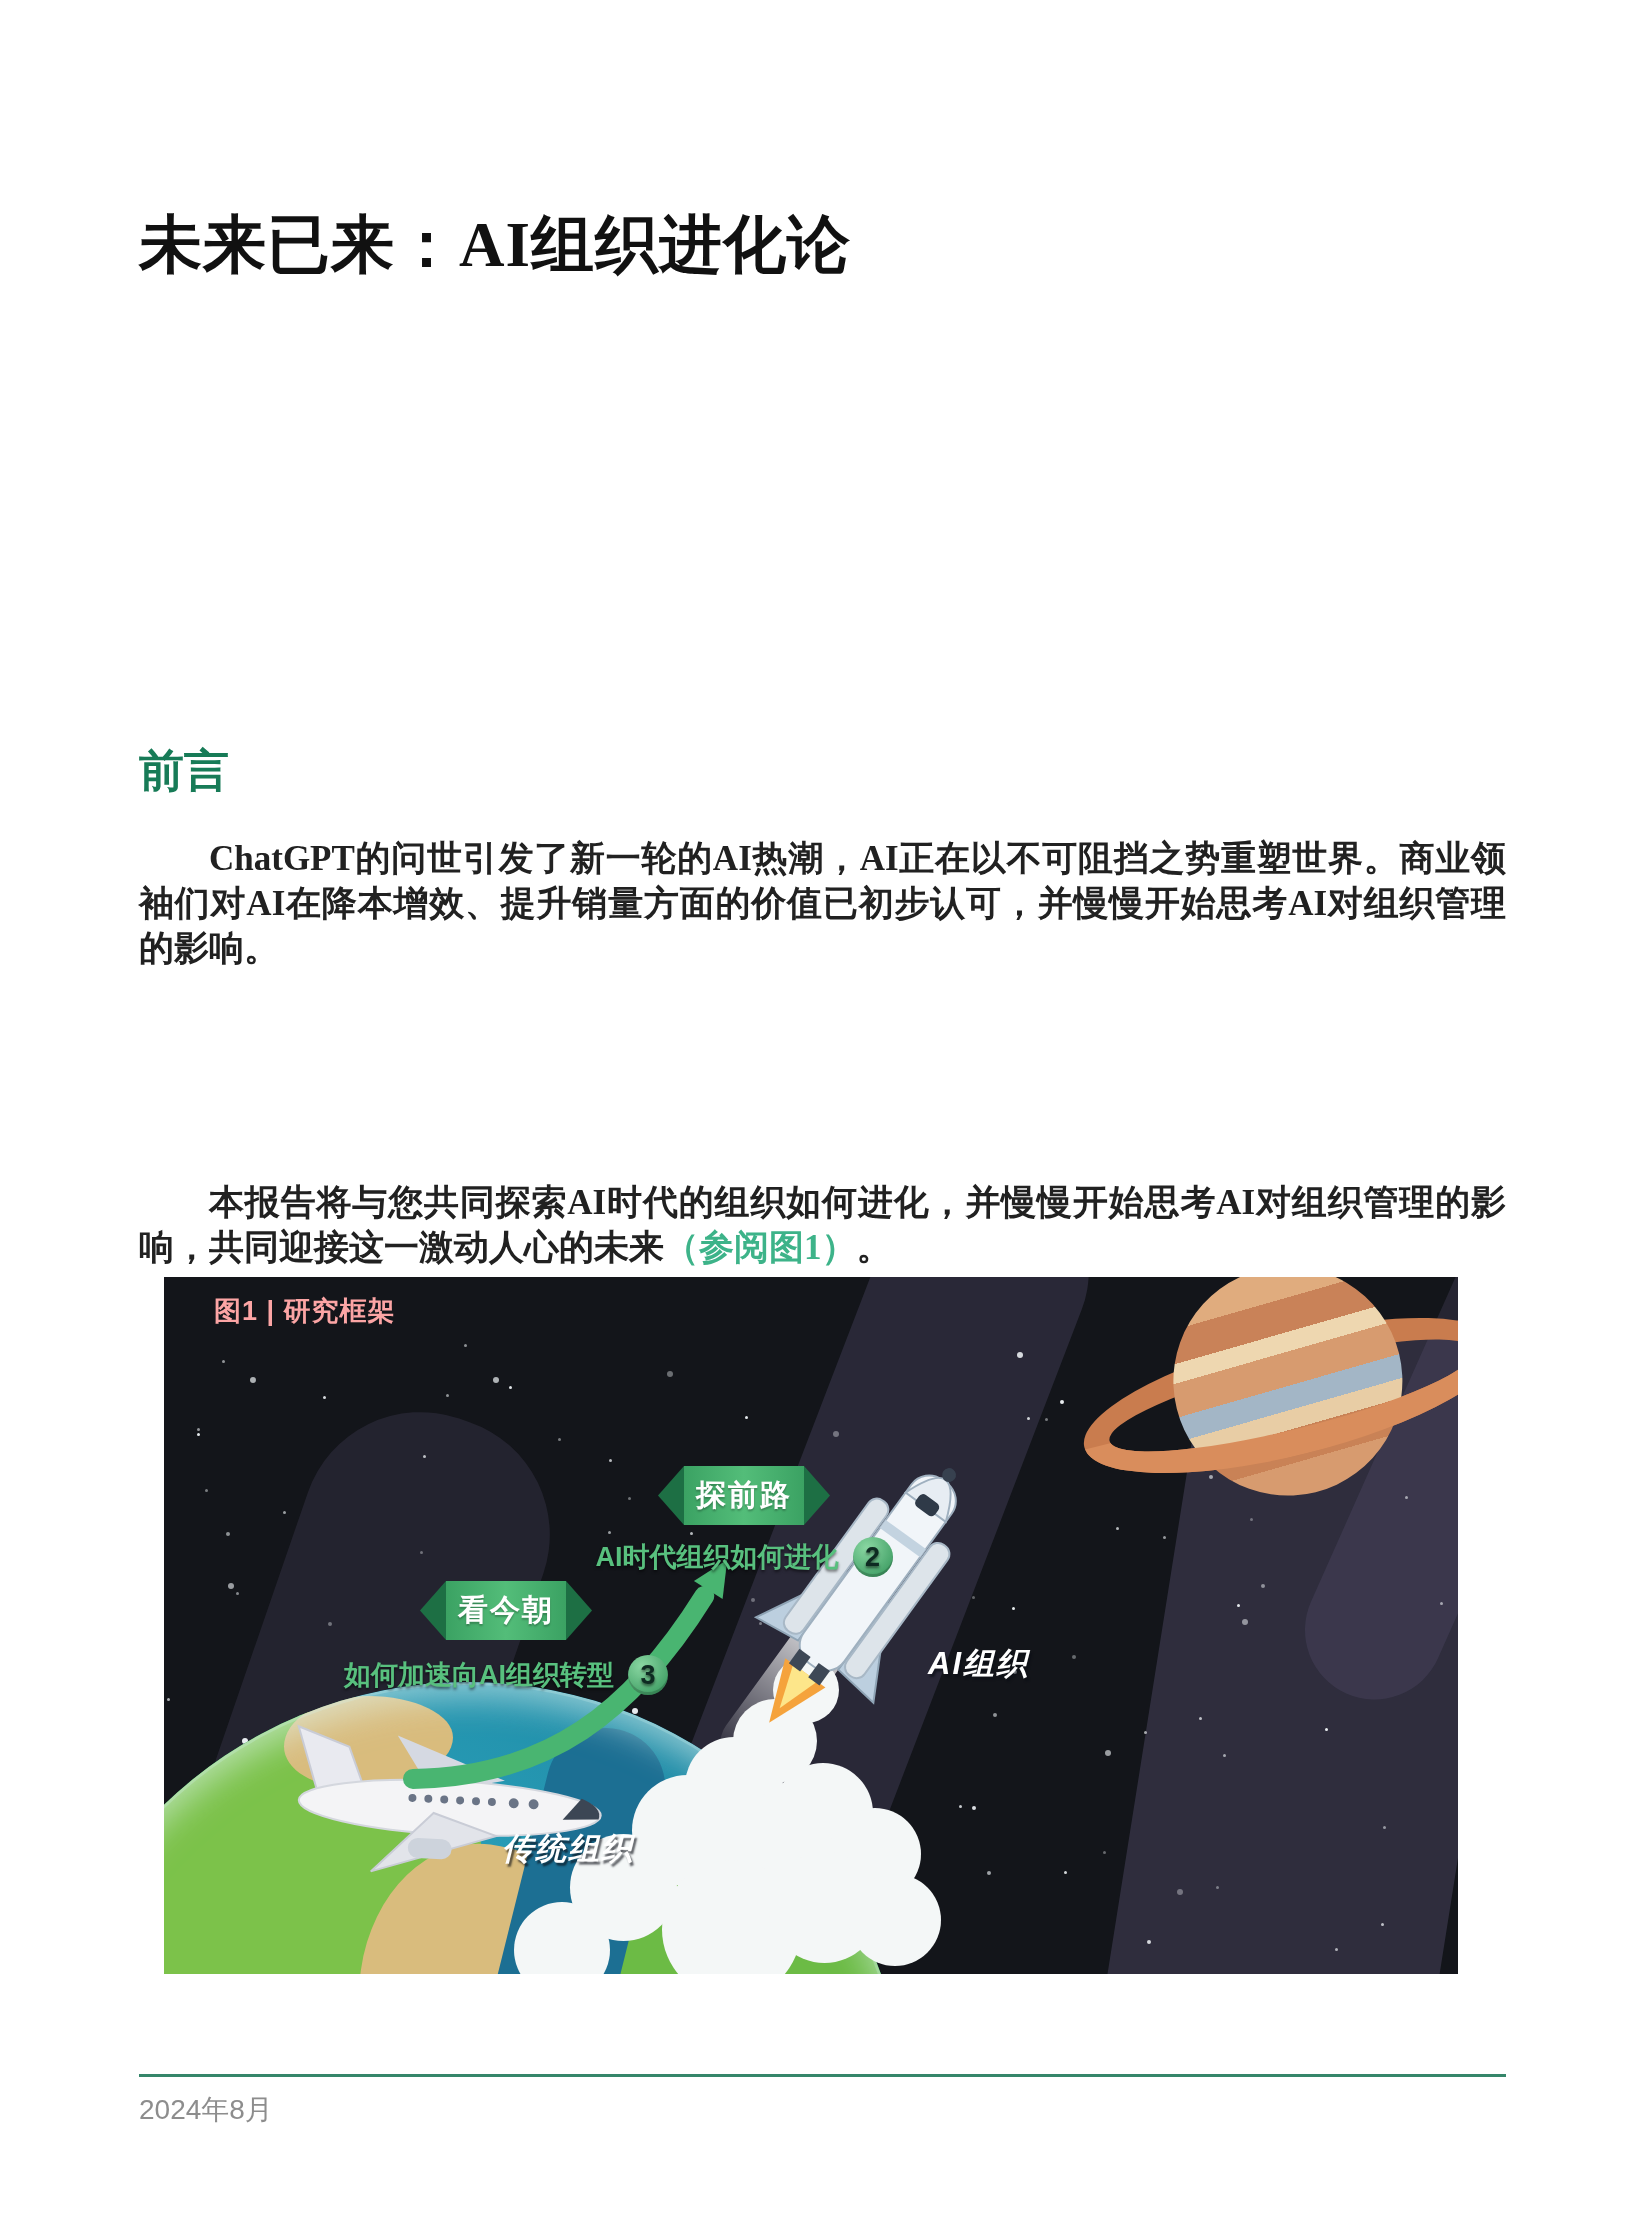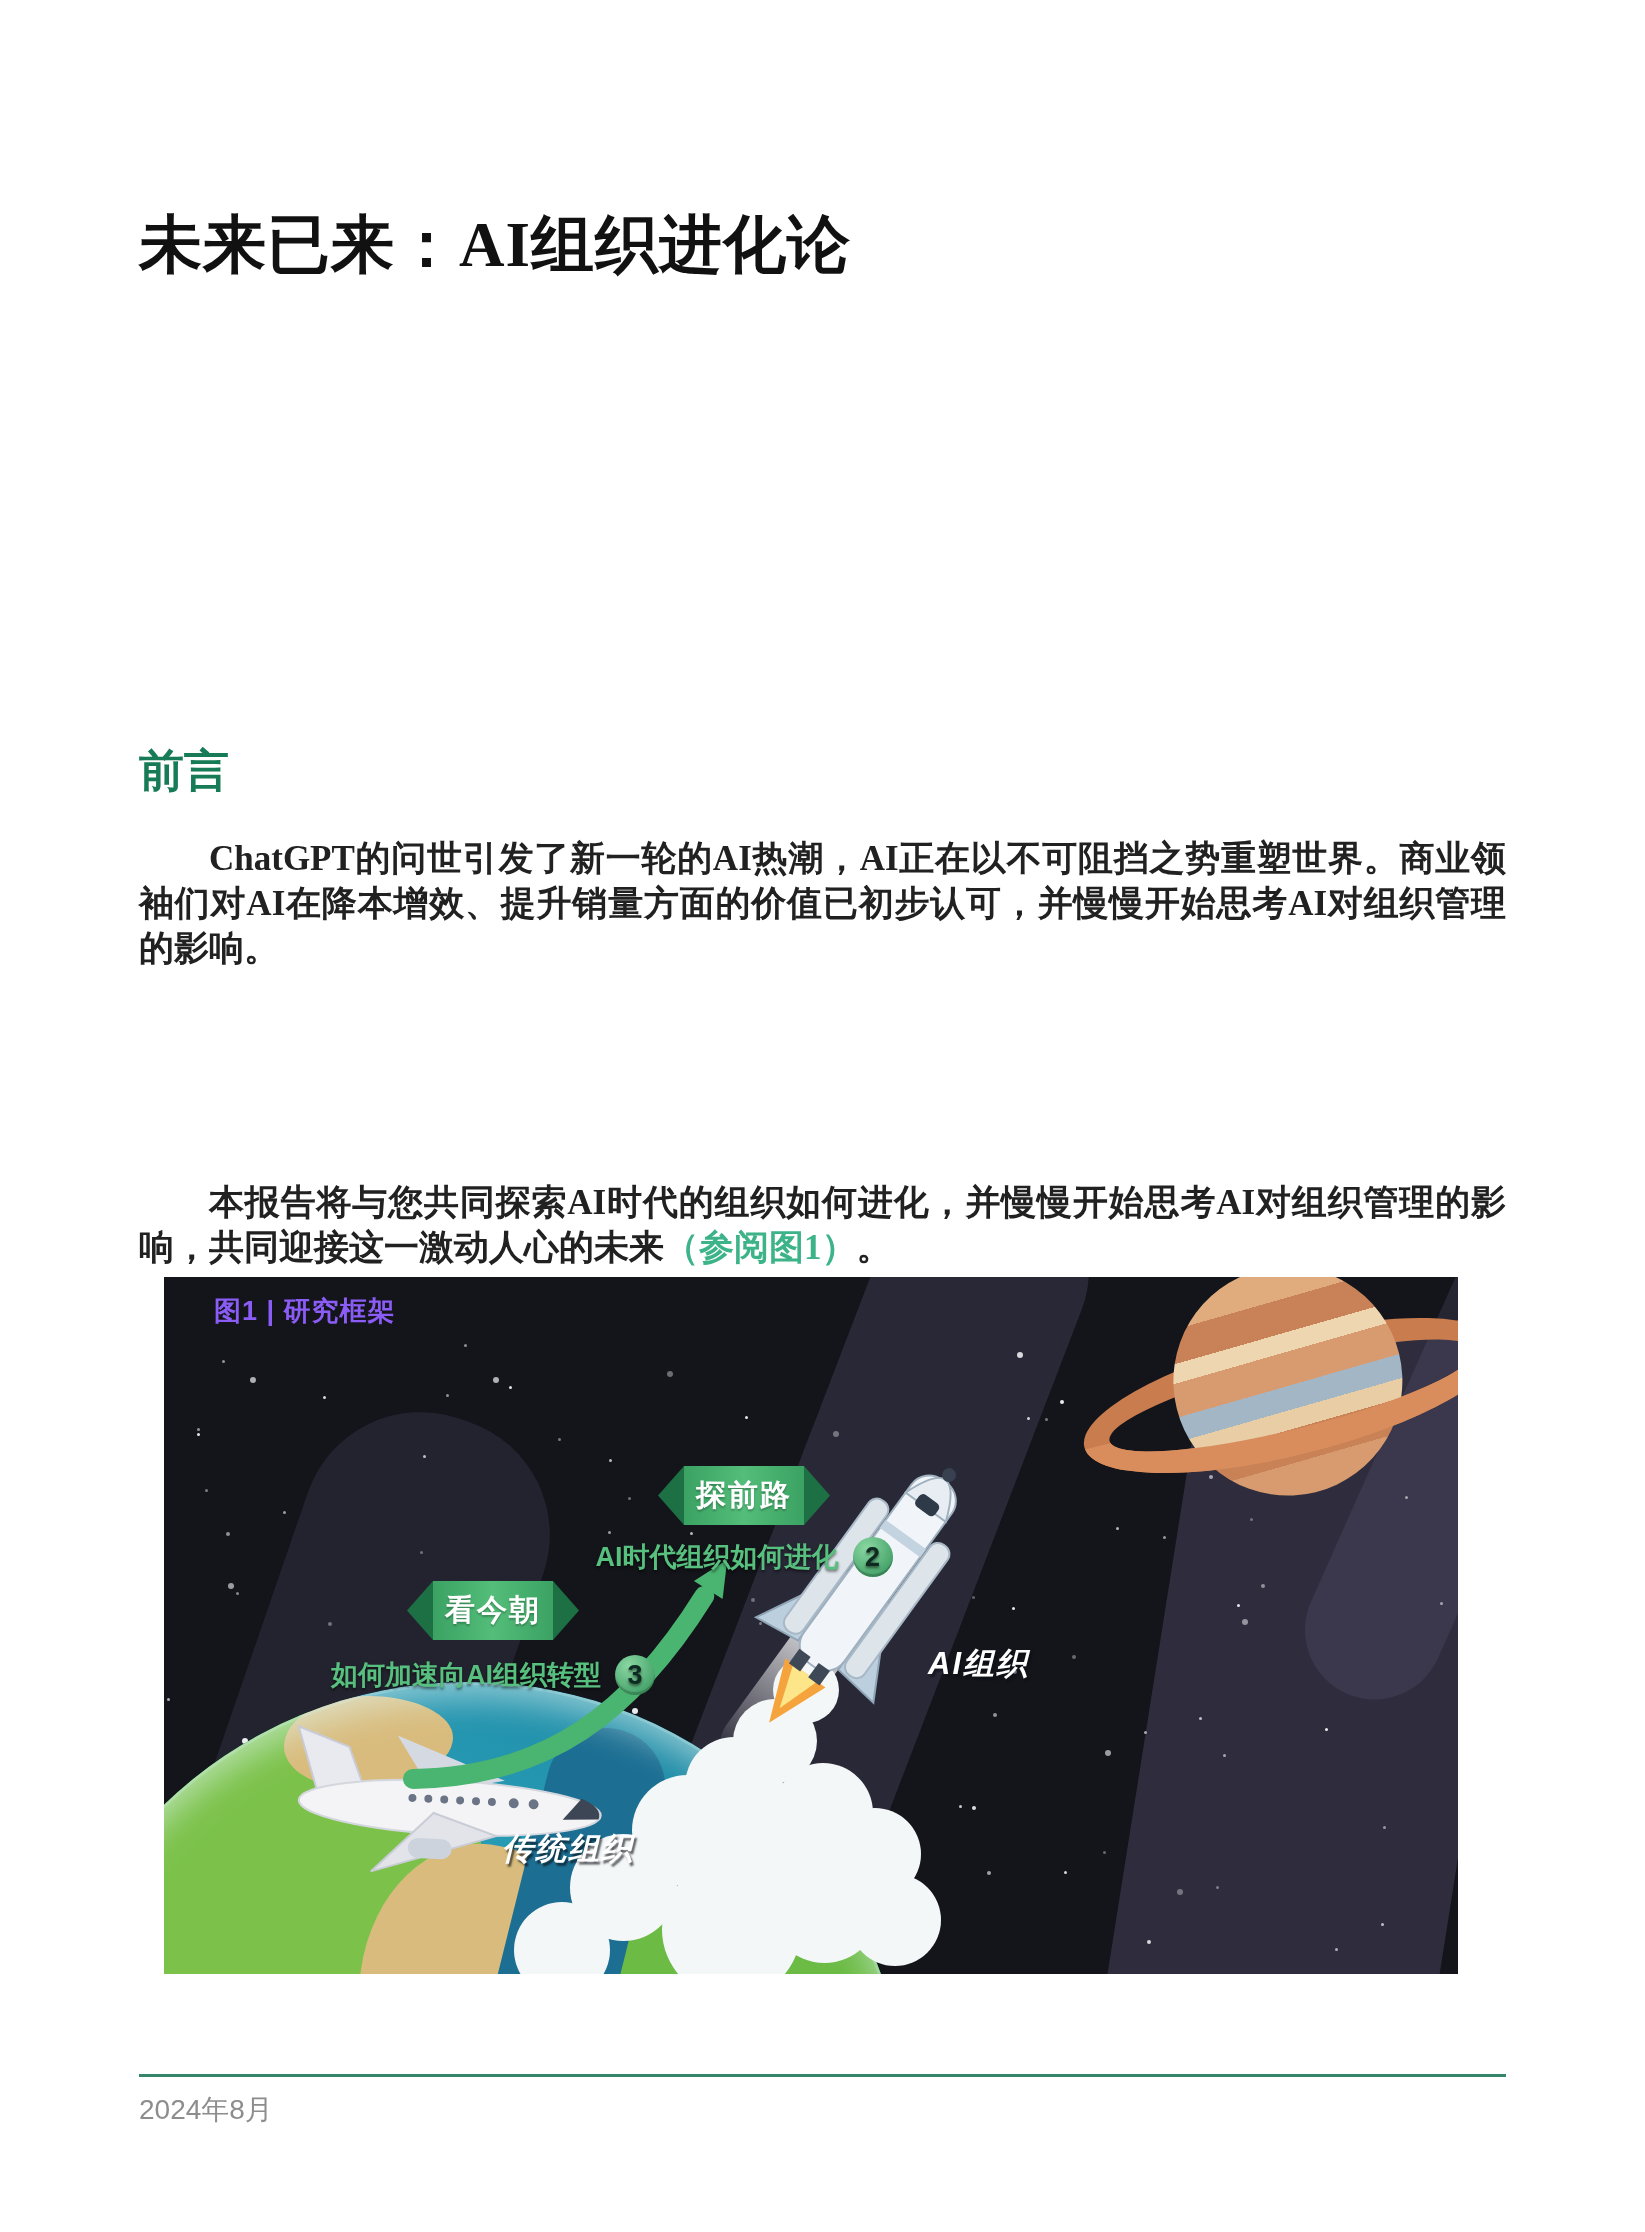--- a/index.html
+++ b/index.html
@@ -10,21 +10,21 @@
              font-size:63px;font-weight:bold;letter-spacing:1px;line-height:1.15;color:#111;}
   .preface-heading{position:absolute;left:139px;top:704px;font-size:45px;font-weight:bold;color:#177b57;}
   .para{position:absolute;left:139px;width:1367px;font-size:35px;line-height:1.28;
         text-align:justify;text-indent:2em;color:#212121;font-weight:bold;}
   #p1{top:802px;} #p2{top:975px;} #p3{top:1146px;}
   .fig-ref{color:#3db389;cursor:pointer;}
   
   .figure-panel{position:absolute;left:164px;top:1277px;width:1294px;height:697px;
                 background:#13151a;overflow:hidden;
                 font-family:"Liberation Sans","DejaVu Sans",sans-serif;}
-  .fig-caption{position:absolute;left:50px;top:16px;z-index:9;color:#8b5cf6;
+  .fig-caption{position:absolute;left:50px;top:16px;z-index:9;color:#fca5a5;
                font-size:27px;font-weight:bold;letter-spacing:1px;}
   .swirl{position:absolute;z-index:1;background:rgba(94,86,124,0.30);border-radius:119px;}
   .swirl.a{left:557px;top:-139px;width:209px;height:1095px;transform:rotate(21deg);}
   .swirl.b{left:30px;top:119px;width:249px;height:896px;transform:rotate(19deg);background:rgba(94,86,124,0.22);}
   .swirl.c{left:985px;top:40px;width:328px;height:816px;transform:rotate(9deg);background:rgba(99,92,128,0.35);}
   .swirl.d{left:1214px;top:-60px;width:139px;height:498px;transform:rotate(24deg);background:rgba(94,86,124,0.25);}
   .star{position:absolute;z-index:2;background:#eef2f5;border-radius:50%;}
   
   .saturn-wrap{position:absolute;left:889px;top:-16px;width:478px;height:269px;z-index:3;transform:rotate(-14deg);}
   .ring{position:absolute;left:25px;top:75px;width:428px;height:119px;border-radius:50%;
@@ -59,21 +59,21 @@
           clip-path:polygon(26px 0,calc(100% - 26px) 0,100% 50%,calc(100% - 26px) 100%,26px 100%,0 50%);
           background:linear-gradient(90deg,#1d6f44 0,#1d6f44 26px,#3ba263 26px,#53bd79 50%,#3ba263 calc(100% - 26px),#1d6f44 calc(100% - 26px),#1d6f44 100%);
           text-shadow:0 2px 2px rgba(0,0,0,0.25);}
   .badge-label{display:flex;align-items:center;gap:14px;color:#58c07e;font-weight:bold;font-size:27px;
                text-shadow:0 2px 3px rgba(0,0,0,0.55);white-space:nowrap;}
   .num{display:inline-flex;width:40px;height:40px;border-radius:50%;align-items:center;justify-content:center;
        background:radial-gradient(circle at 35% 28%,#8bd8a3,#2e9156);color:#0e2b22;font-weight:bold;font-size:27px;
        box-shadow:inset 0 -3px 0 rgba(0,0,0,0.18);flex:none;}
   #badge-explore{left:406px;top:189px;width:348px;}
   #badge-vision{left:935px;top:237px;width:344px;}
-  #badge-now{left:154px;top:304px;width:350px;gap:15px;}
+  #badge-now{left:167px;top:304px;width:350px;gap:15px;}
   .scene-label{position:absolute;z-index:8;color:#ffffff;font-weight:bold;font-style:italic;font-size:31px;
                text-shadow:2px 3px 2px rgba(10,14,22,0.65);letter-spacing:2px;}
   #label-rocket{left:764px;top:366px;}
   #label-plane{left:338px;top:551px;}
   
   .footer-rule{position:absolute;left:139px;top:2074px;width:1367px;height:3px;background:#35866a;}
   .footer-text{position:absolute;top:2091px;font-size:28px;color:#8d8d8d;
                font-family:"Liberation Sans","DejaVu Sans",sans-serif;}
   #footer-date{left:139px;} #footer-company{left:139px;width:1367px;text-align:right;}
 </style>

